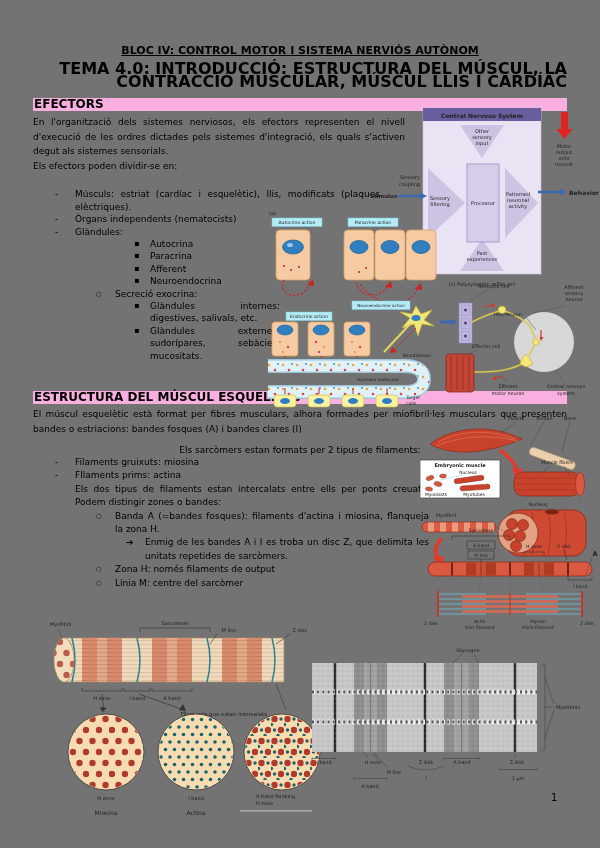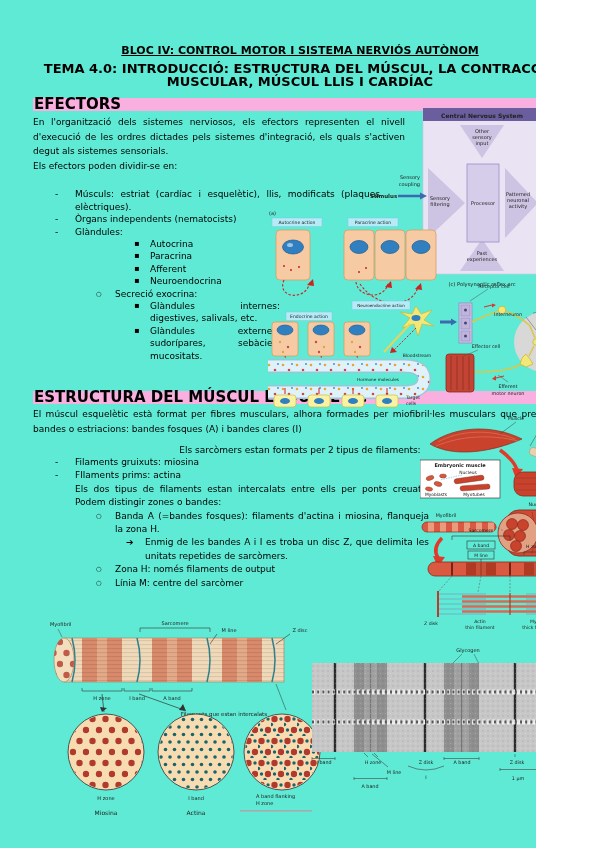--- a/index.html
+++ b/index.html
@@ -1,20 +1,20 @@
 <!DOCTYPE html>
 <html><head>
 <meta charset="utf-8">
 <style>
   *{margin:0;padding:0;box-sizing:border-box}
   html,body{width:600px;height:848px;background:#fff;font-family:"DejaVu Sans","Liberation Sans",sans-serif;color:#000}
-  .page{position:relative;width:536px;height:848px;background:#5eead4;overflow:hidden}
+  .page{position:relative;width:600px;height:848px;background:#737373;overflow:hidden}
   .title{position:absolute;top:44px;left:33px;width:534px;text-align:center;font-size:11px;font-weight:bold;text-decoration:underline}
-  .subtitle{position:absolute;top:62px;left:33px;width:534px;text-align:center;font-size:13px;font-weight:bold;line-height:13px}
-  .sec-head{position:absolute;left:33px;width:534px;height:13px;background:#f9afdf;font-size:15px;font-weight:bold;line-height:13px;padding-left:1px}
+  .subtitle{position:absolute;top:62px;left:33px;width:534px;text-align:right;font-size:16px;font-weight:bold;line-height:13px}
+  .sec-head{position:absolute;left:33px;width:534px;height:13px;background:#f9afdf;font-size:12px;font-weight:bold;line-height:13px;padding-left:1px}
   #head-efectors{top:98px}
   #head-estructura{top:391px}
   .para{position:absolute;font-size:9px;line-height:14.5px;text-align:justify}
   #efectors-intro{top:115px;left:33px;width:372px}
   #estructura-intro{top:407px;left:33px;width:534px}
   #sarc-line{top:443px;left:33px;width:534px;text-align:center}
   .lb{position:absolute;font-size:9px;text-align:left}
   #efectors-list{top:160px;left:33px;width:375px;line-height:12.4px}
   #efectors-list .divide{margin-bottom:16px}
   #estructura-list{top:456px;left:33px;width:396px;line-height:13.4px}

